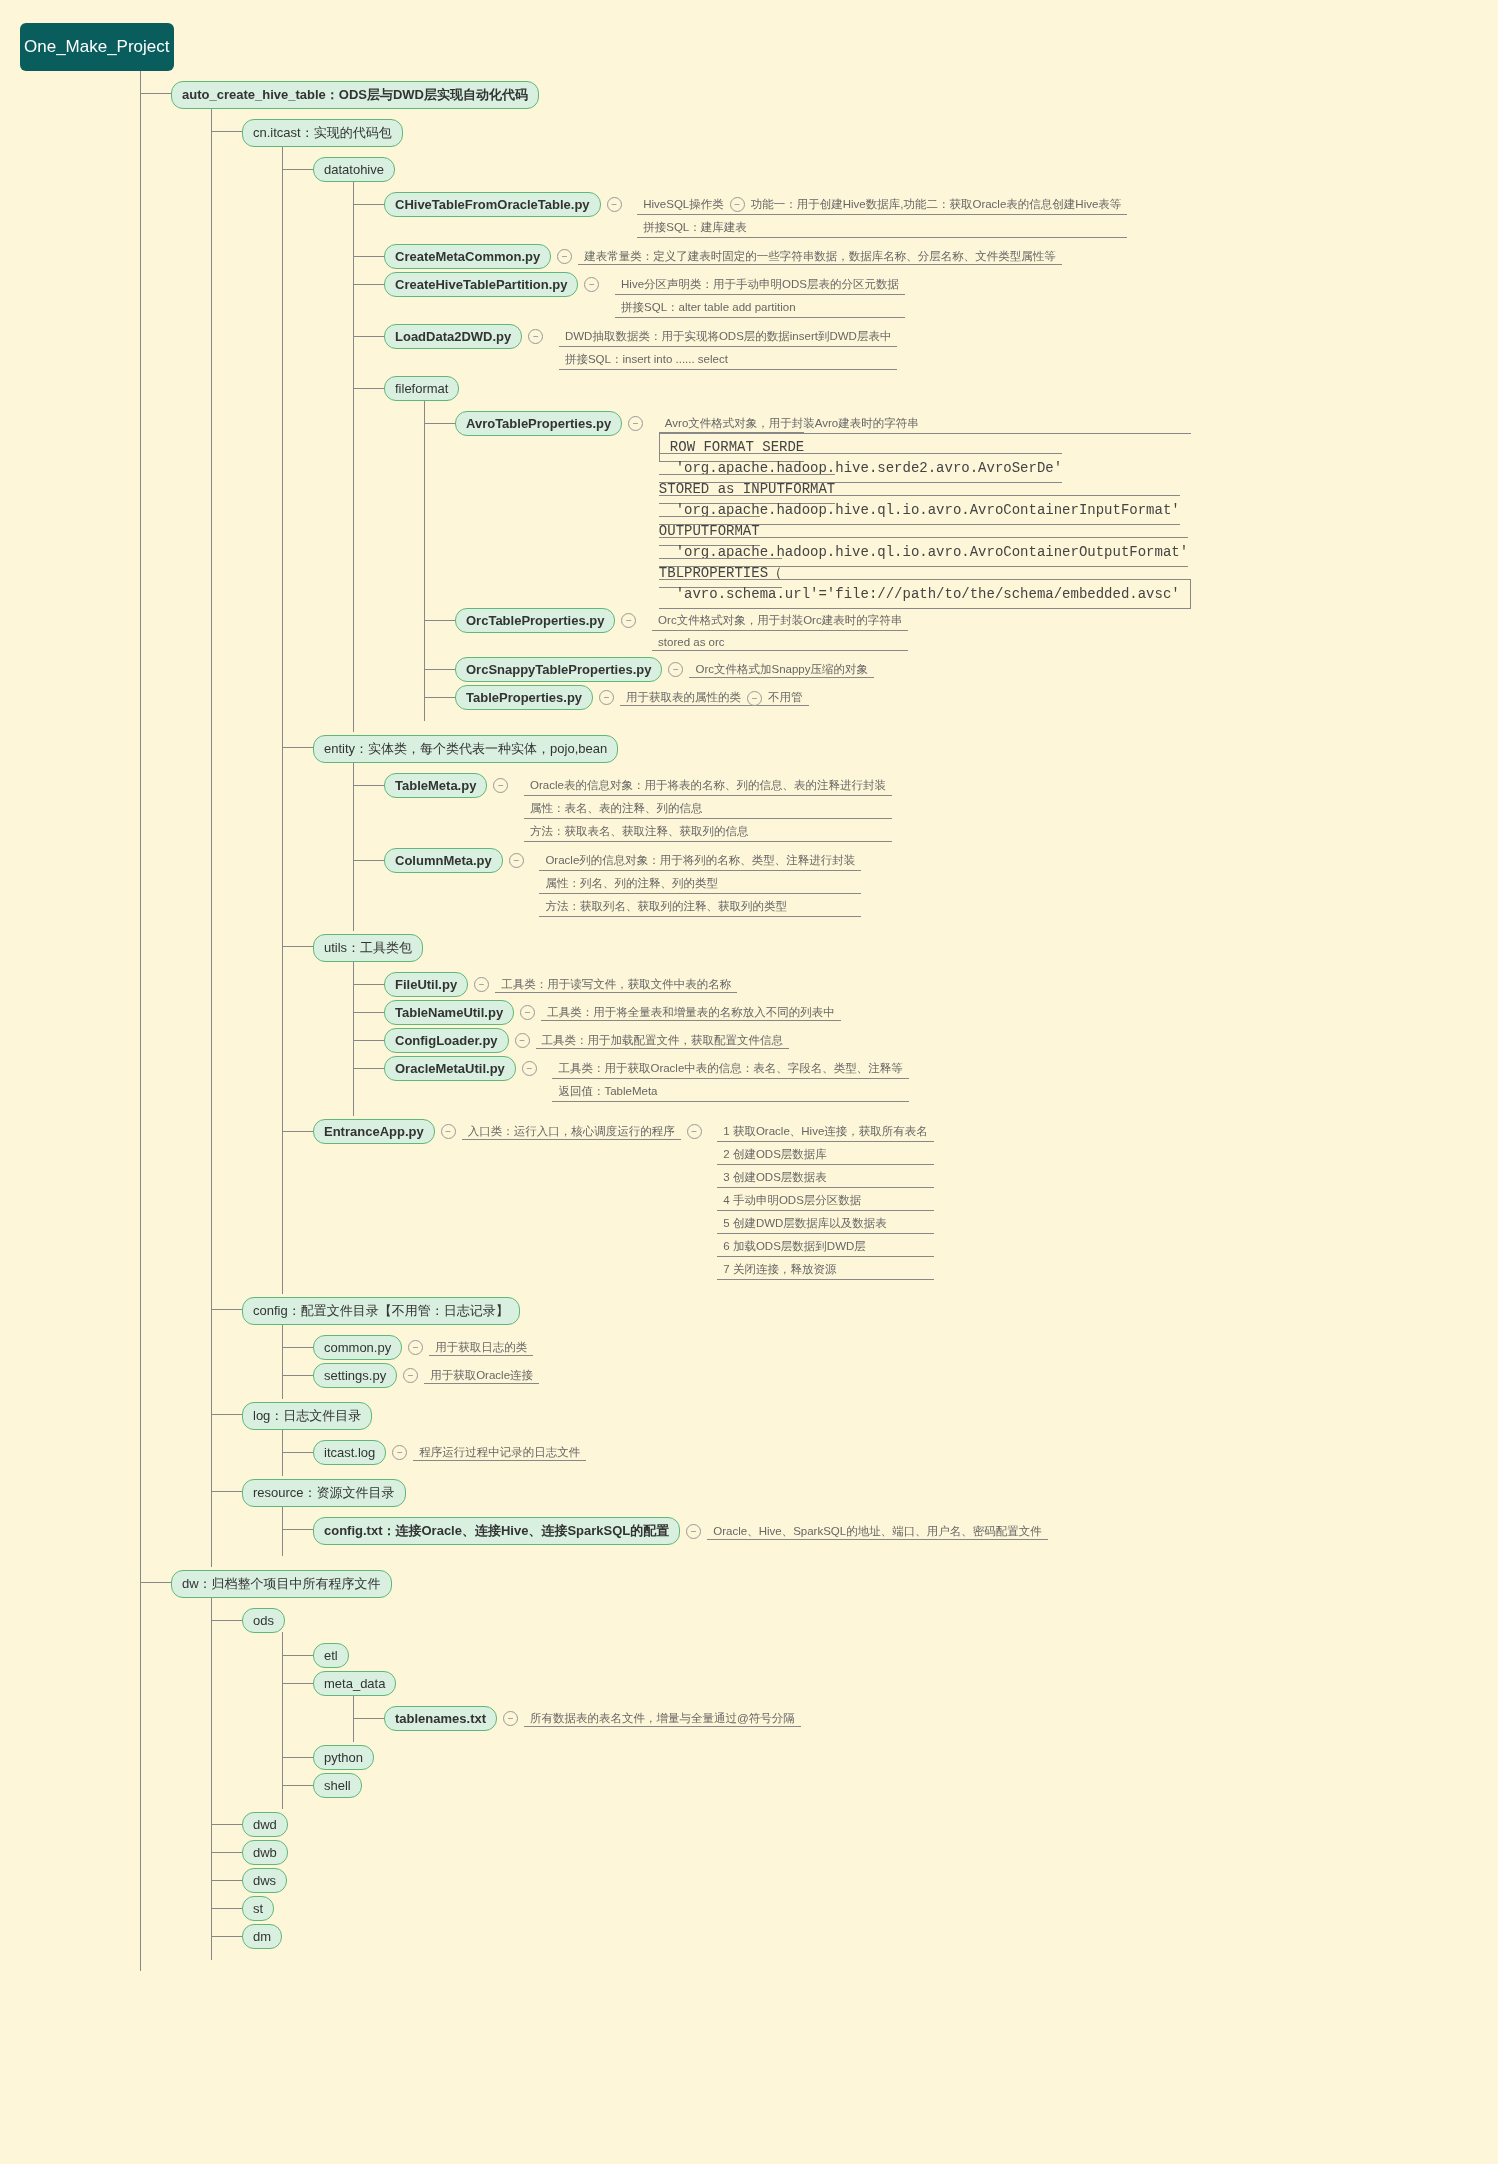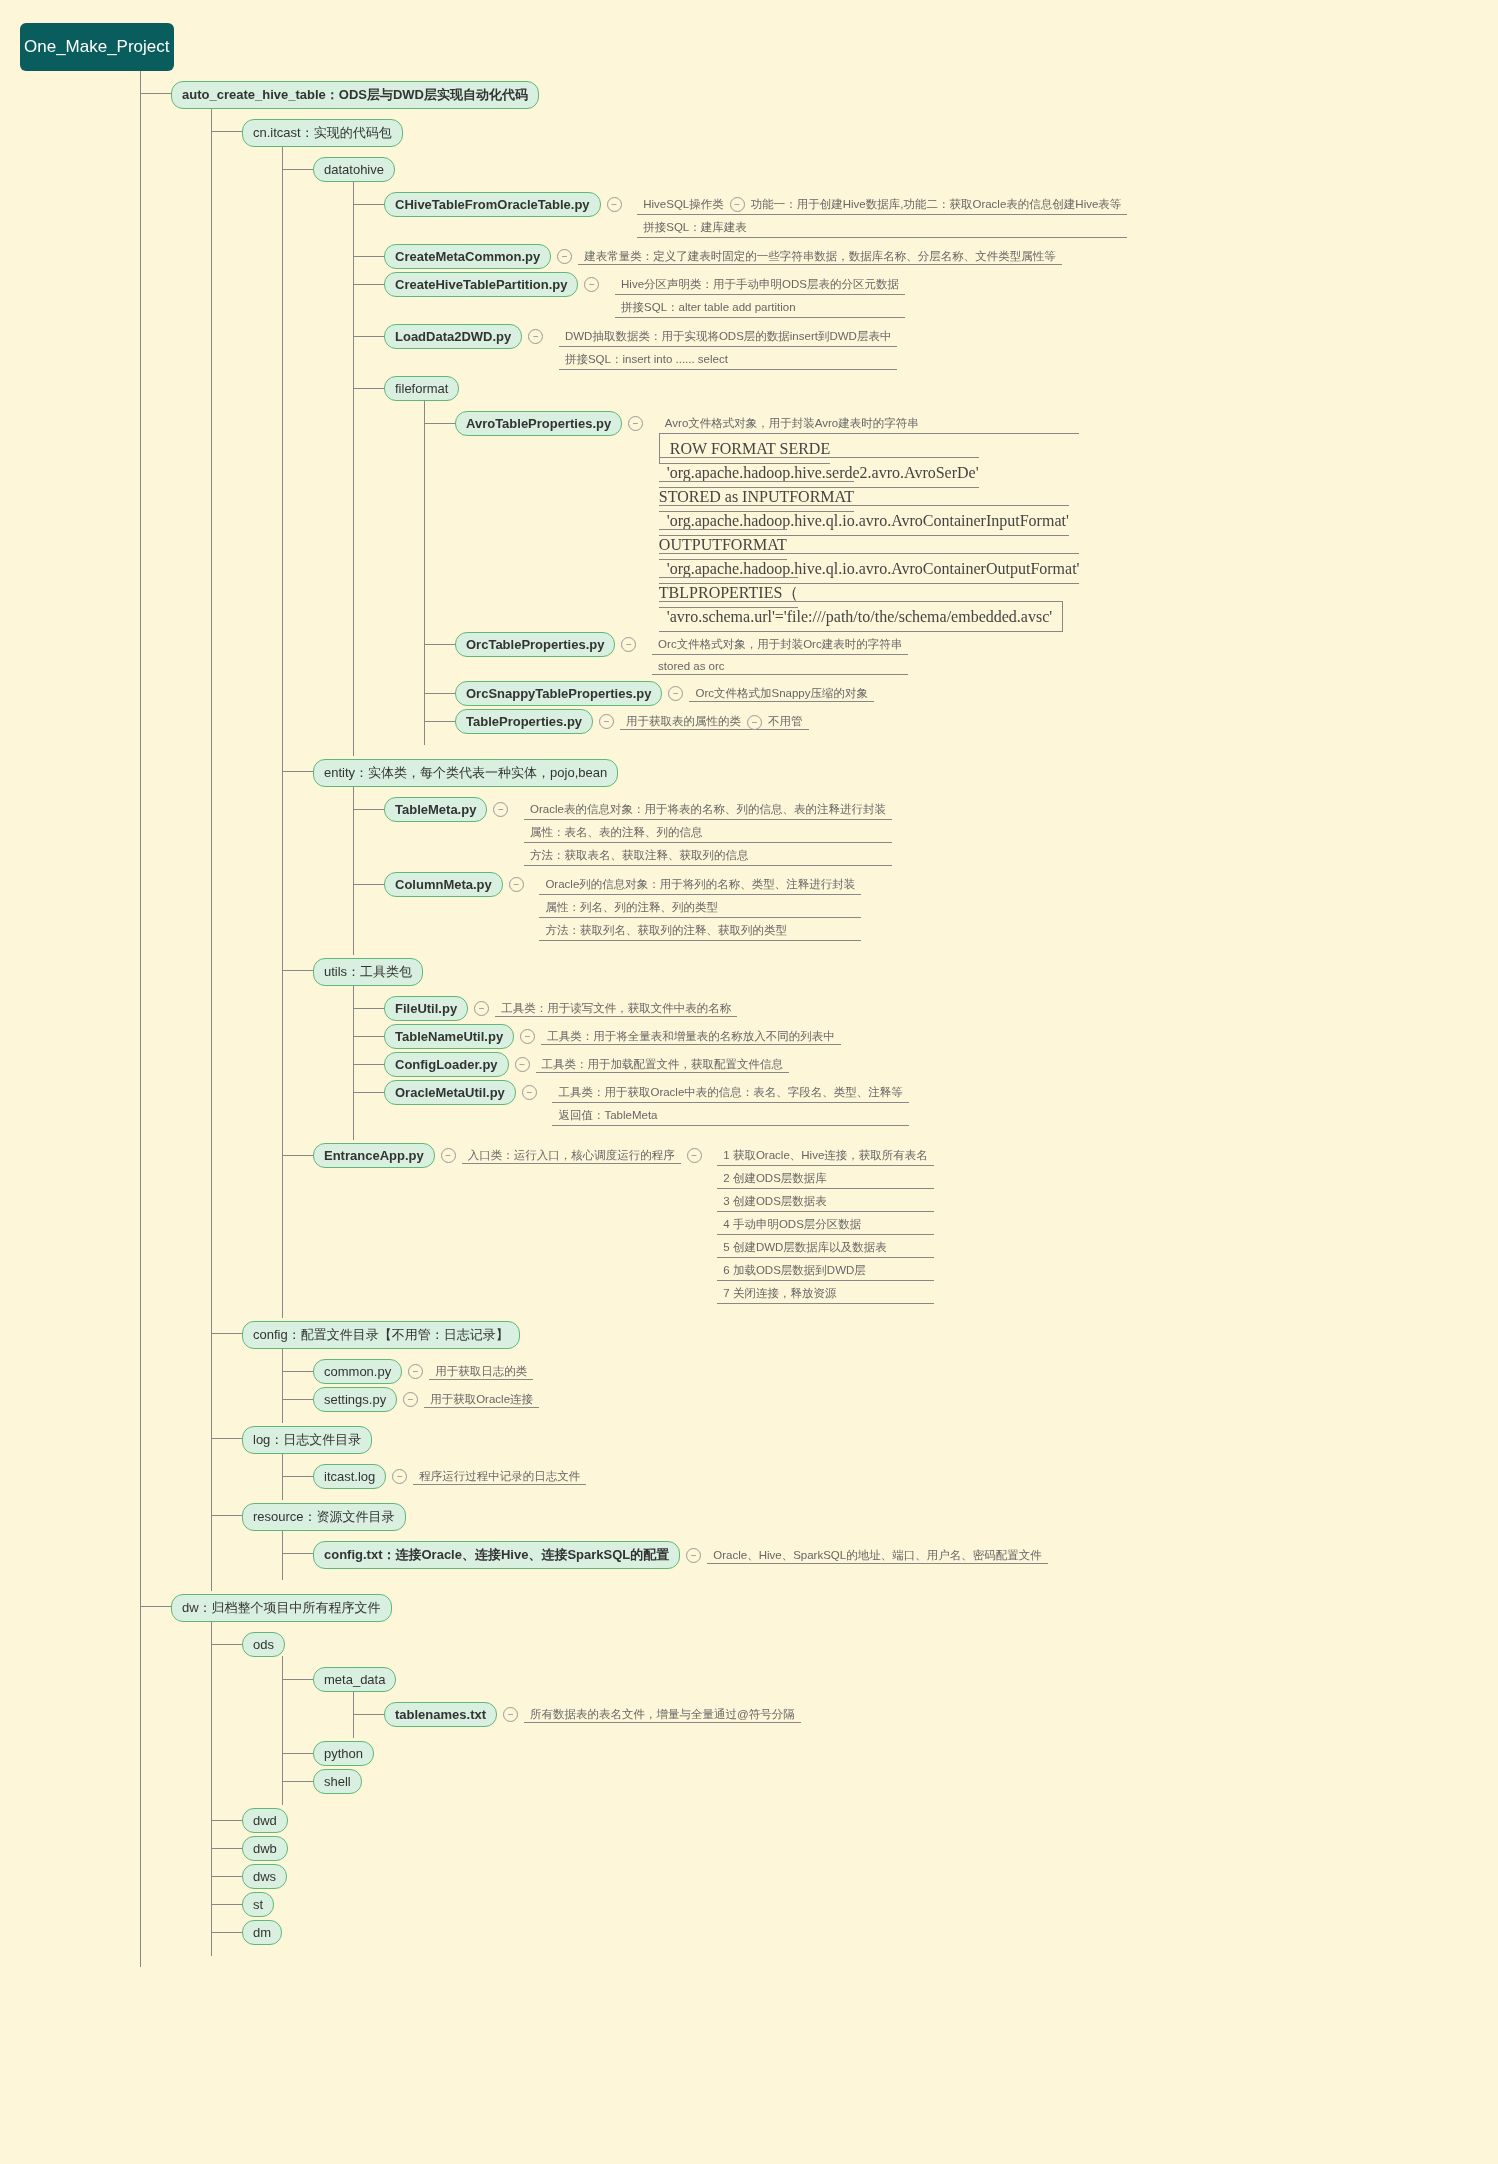--- a/index.html
+++ b/index.html
@@ -10,21 +10,21 @@
 ul ul{margin-left:40px;padding-left:30px;border-left:1px solid #888;margin-top:-1px;padding-top:8px;padding-bottom:8px}
 ul ul>li::before{content:"";position:absolute;left:-30px;top:12px;width:30px;height:1px;background:#888}
 .node{display:inline-flex;align-items:center;padding:4px 10px;border-radius:12px;border:1px solid #5fb878;background:#d9f0e0;vertical-align:middle}
 .root{background:#0a5d5d;color:#fff;border:none;font-size:17px;padding:14px 4px;border-radius:6px}
 .leaf{border:none;background:none;border-bottom:1px solid #888;border-radius:0;padding:2px 6px;font-size:12px;color:#444}
 .info{font-size:11.5px;color:#666}
 .strong{font-weight:bold}
 .tog{display:inline-flex;width:13px;height:13px;border:1px solid #999;border-radius:50%;margin:0 6px;font-size:10px;align-items:center;justify-content:center;color:#888;background:#fdf6d8;vertical-align:middle}
 .stack{display:inline-block;vertical-align:top;margin-left:6px}
 .stack .leaf{display:block;margin:3px 0}
-.codebox{border:1px solid #888;border-radius:0;background:none;padding:6px 10px;font-family:Liberation Serif, serif;font-size:16px;color:#444;line-height:1.5;white-space:pre}
+.codebox{border:1px solid #888;border-radius:0;background:none;padding:6px 10px;font-family:Liberation Mono, monospace;font-size:14px;color:#444;line-height:1.5;white-space:pre}
 </style>
 </head>
 <body>
 
 <div class="mindmap">
 <ul>
 <li><span class="node root">One_Make_Project</span>
  <ul>
  <li><span class="node strong">auto_create_hive_table：ODS层与DWD层实现自动化代码</span>
   <ul>
@@ -90,20 +90,21 @@
                 </ul></li>
   <li><span class="node">resource：资源文件目录</span>
    <ul>
                   <li><span class="node strong">config.txt：连接Oracle、连接Hive、连接SparkSQL的配置</span><span class="tog">−</span><span class="leaf info">Oracle、Hive、SparkSQL的地址、端口、用户名、密码配置文件</span></li>
                 </ul></li>
   </ul></li>
  <li><span class="node">dw：归档整个项目中所有程序文件</span>
   <ul>
   <li><span class="node">ods</span>
    <ul>
+   <li><span class="node">etl</span></li>
    <li><span class="node">meta_data</span>
     <ul>
                       <li><span class="node strong">tablenames.txt</span><span class="tog">−</span><span class="leaf info">所有数据表的表名文件，增量与全量通过@符号分隔</span></li>
                     </ul></li>
    <li><span class="node">python</span></li>
    <li><span class="node">shell</span></li>
    </ul></li>
   <li><span class="node">dwd</span></li>
   <li><span class="node">dwb</span></li>
   <li><span class="node">dws</span></li>

